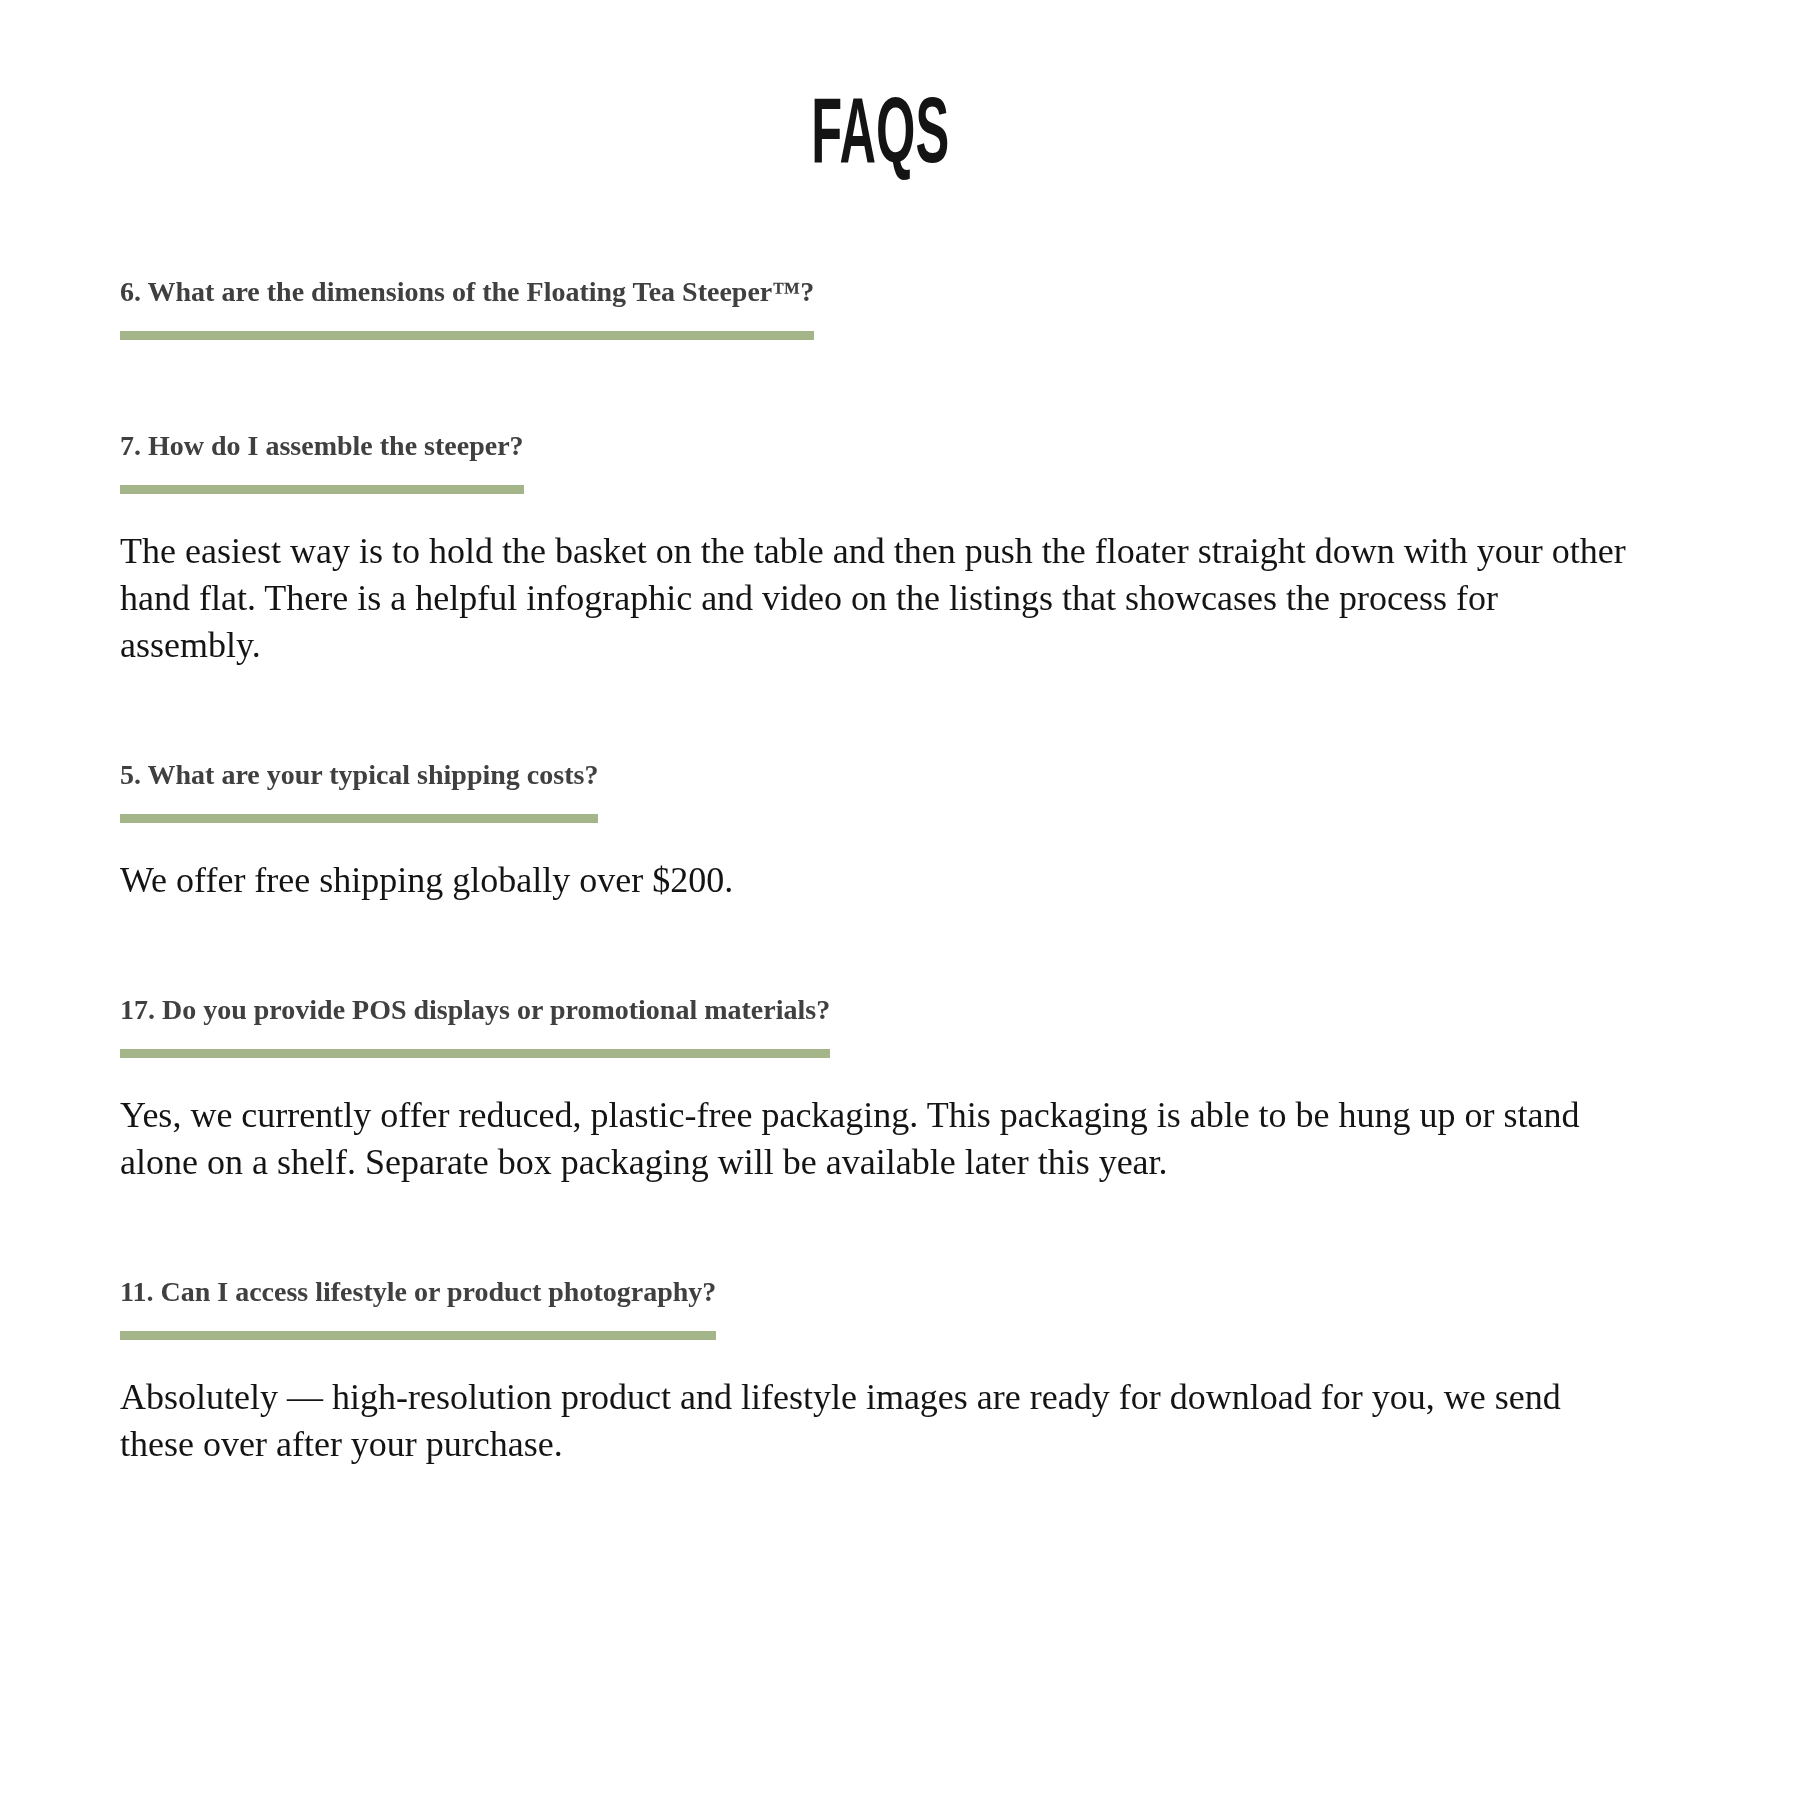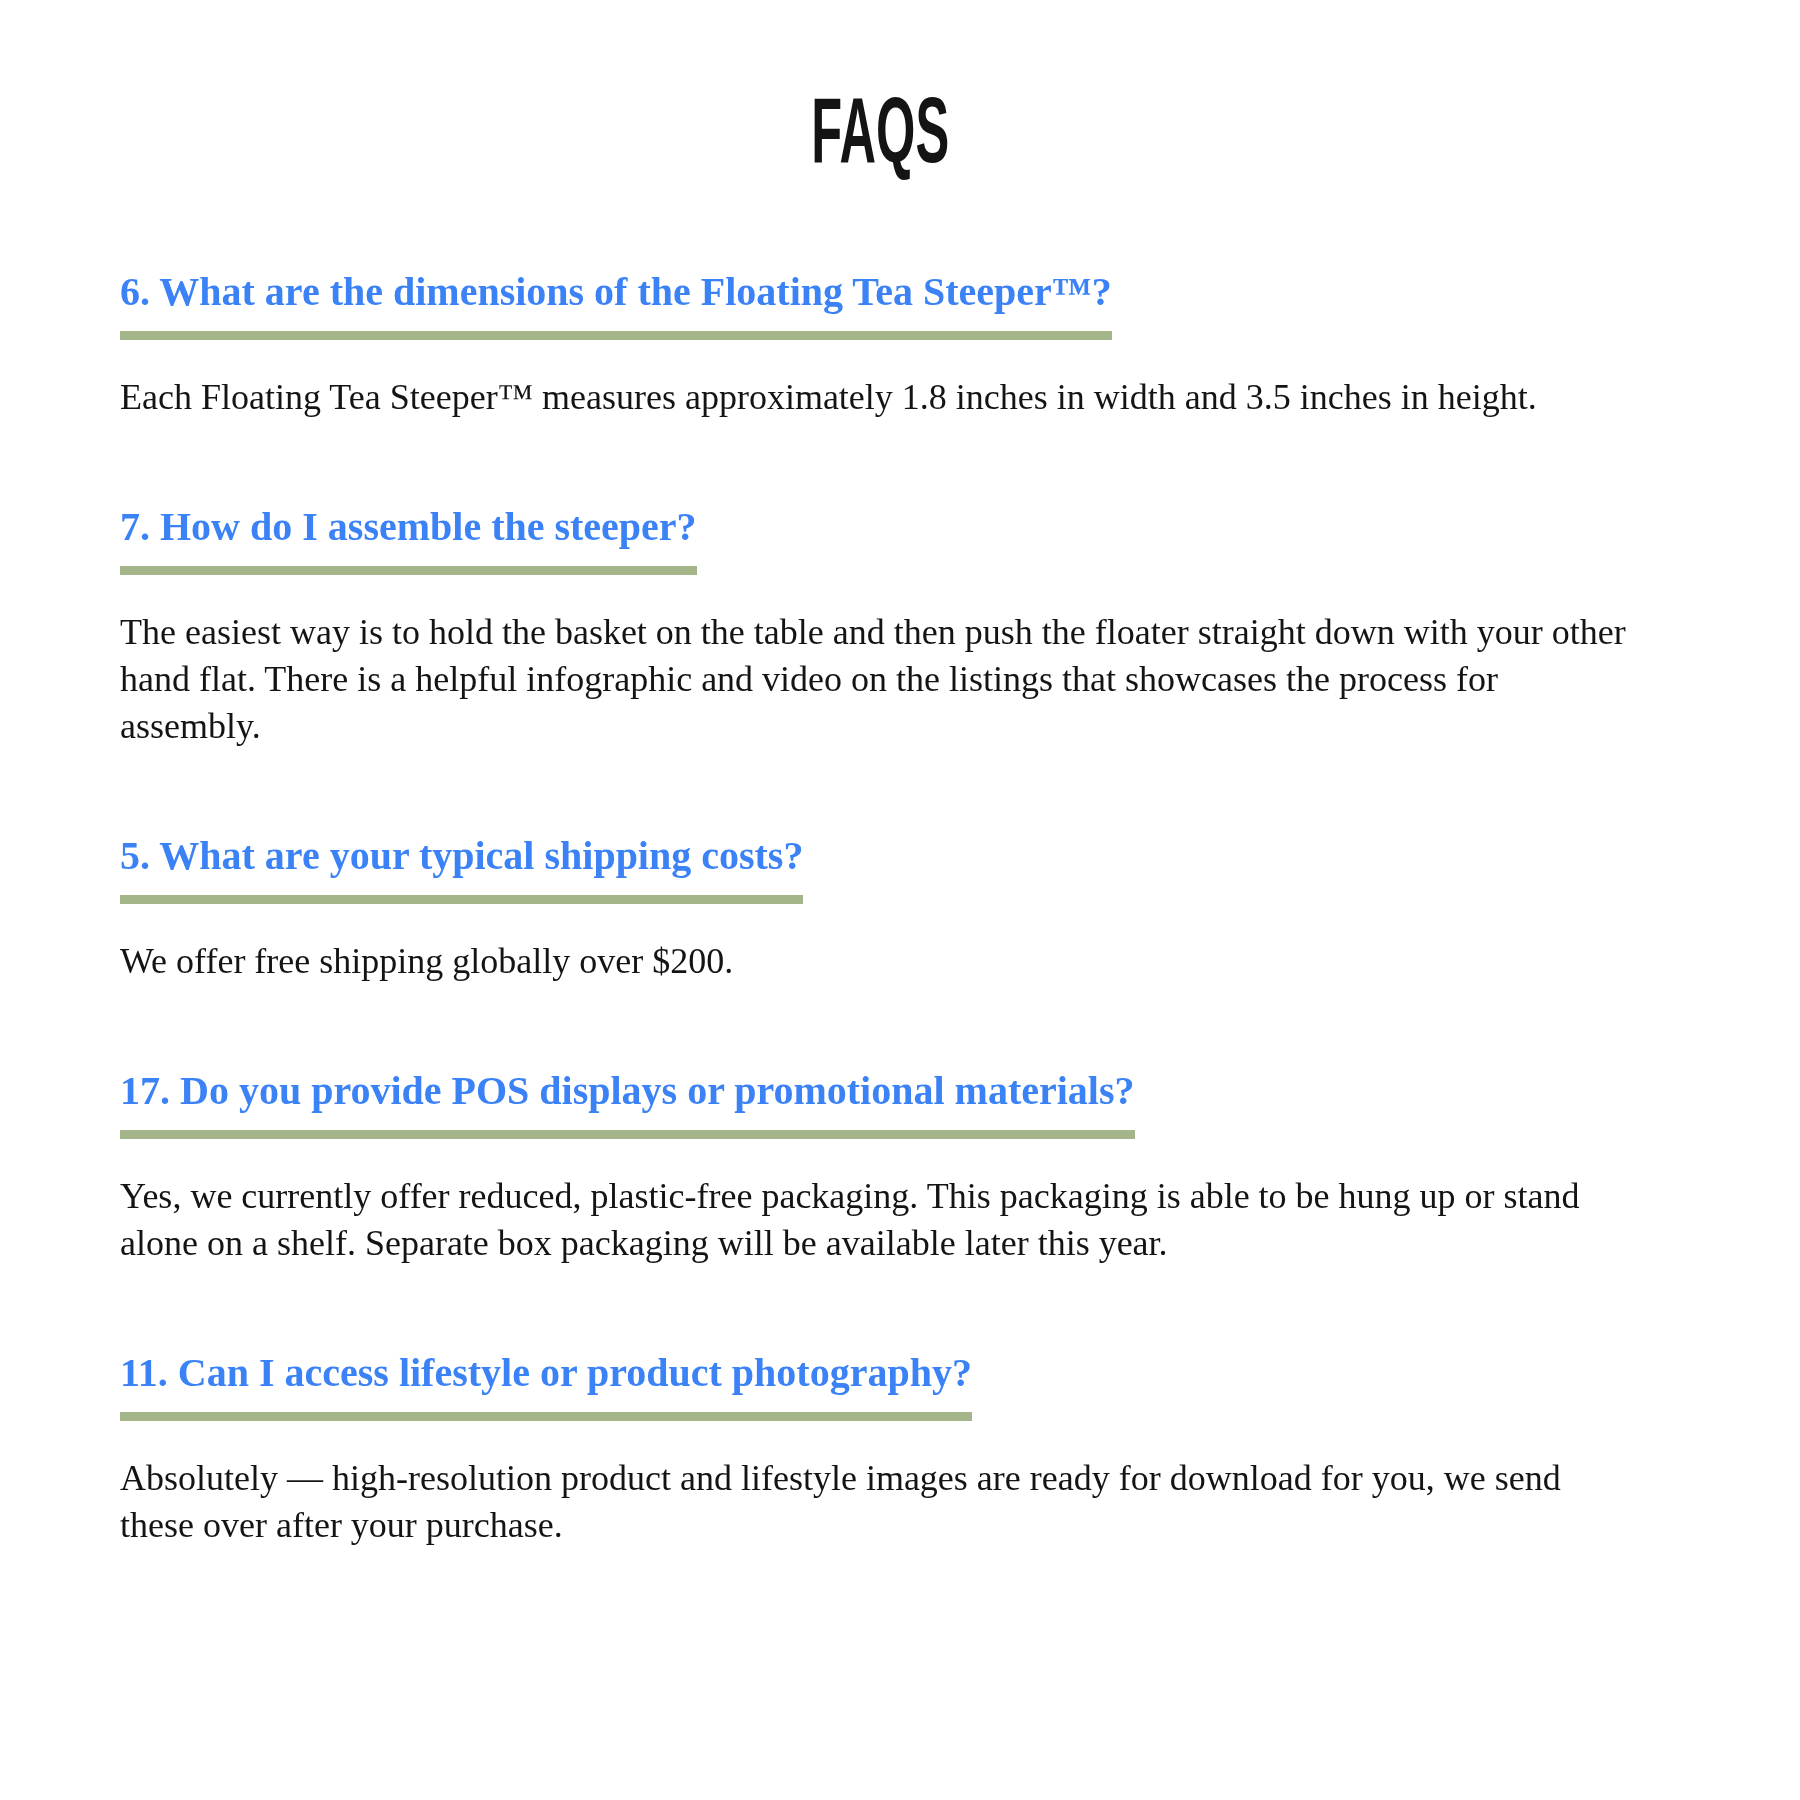--- a/index.html
+++ b/index.html
@@ -36,25 +36,25 @@
     transform-origin: center center;
     color: #141414;
     white-space: nowrap;
   }
   .faq-list {
     margin-top: 88px;
   }
   .faq-item { margin: 0; }
   .faq-item + .faq-item { margin-top: 84px; }
   .question {
-    font-size: 40px;
+    font-size: 28px;
     font-weight: 700;
     line-height: 44px;
     margin: 0;
-    color: #3b82f6;
+    color: #404040;
   }
   .question .q-text {
     display: inline-block;
     padding-bottom: 17px;
     border-bottom: 9px solid #a5b58a; 
   }
   .answer {
     font-size: 36px;
     font-weight: 400;
     line-height: 47px;
@@ -68,21 +68,20 @@
 <div class="page">
 
   <div class="title-wrap">
     <span class="doc-title">FAQS</span>
   </div>
 
   <div class="faq-list">
 
     <div class="faq-item">
       <h2 class="question"><span class="q-text">6. What are the dimensions of the Floating Tea Steeper™?</span></h2>
-      <p class="answer">Each Floating Tea Steeper™ measures approximately 1.8 inches in width and 3.5 inches in height.</p>
     </div>
 
     <div class="faq-item">
       <h2 class="question"><span class="q-text">7. How do I assemble the steeper?</span></h2>
       <p class="answer">The easiest way is to hold the basket on the table and then push the floater straight down with your other hand flat. There is a helpful infographic and video on the listings that showcases the process for assembly.</p>
     </div>
 
 
     <div class="faq-item">
       <h2 class="question"><span class="q-text">5. What are your typical shipping costs?</span></h2>

